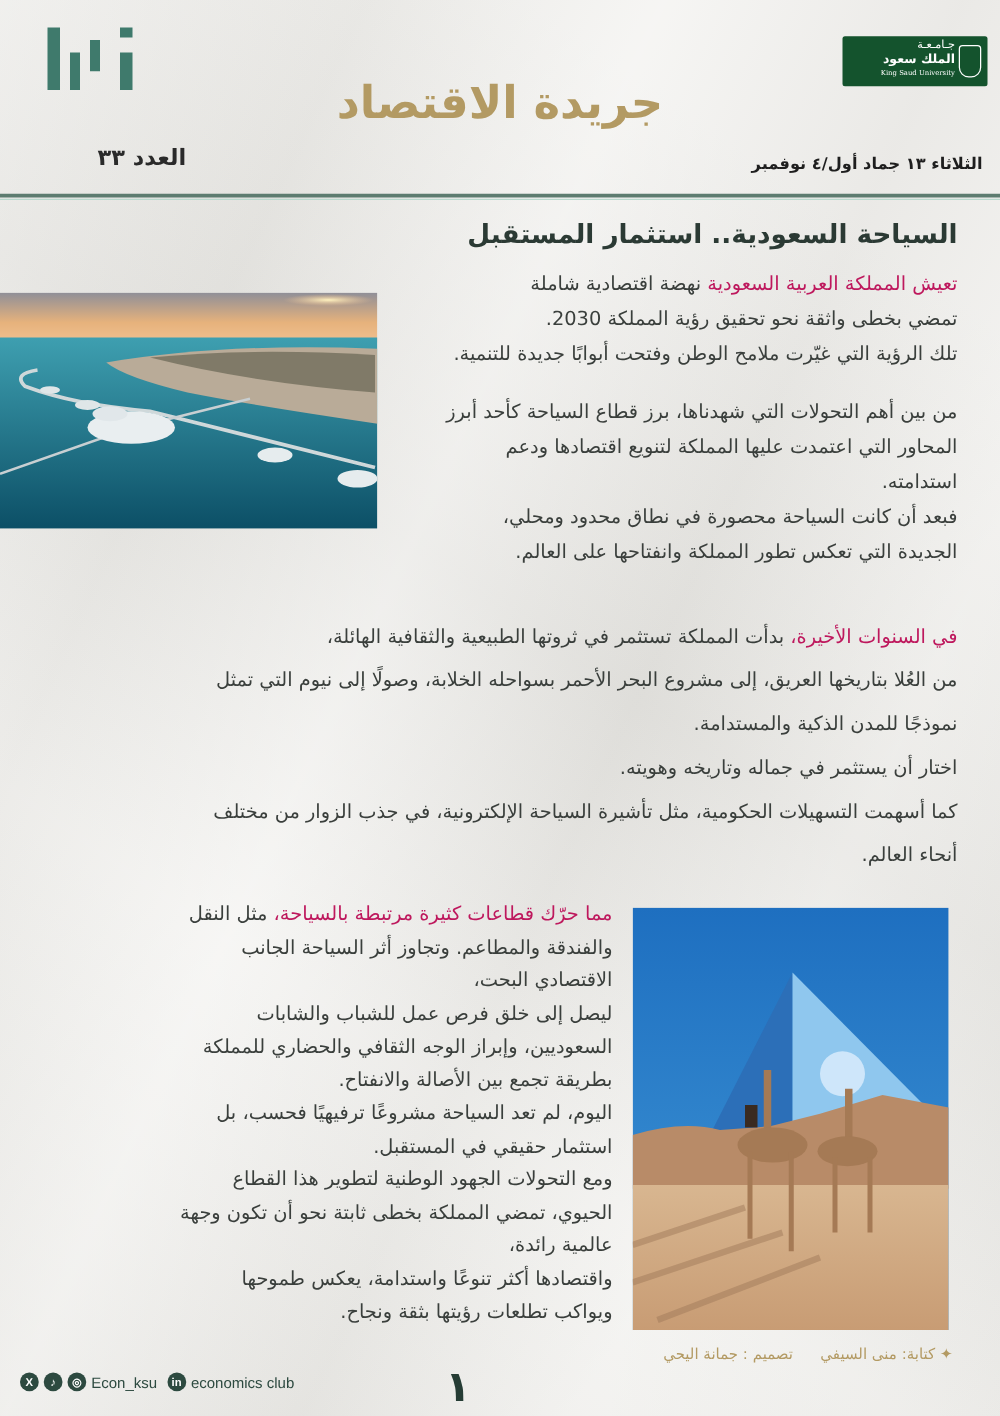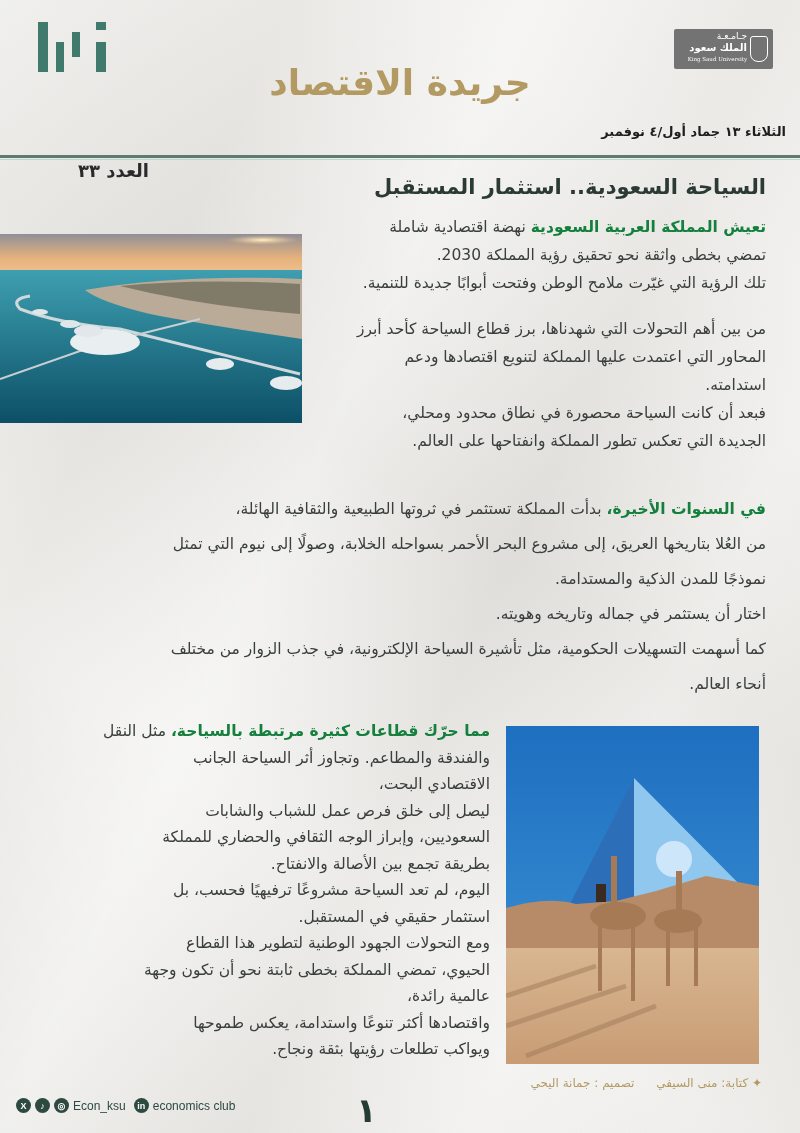--- a/index.html
+++ b/index.html
@@ -12,33 +12,33 @@
   .paper {
     position: absolute; inset: 0;
     background:
       linear-gradient(115deg, rgba(255,255,255,0.35) 0%, rgba(0,0,0,0.02) 22%, rgba(255,255,255,0.4) 40%, rgba(0,0,0,0.025) 58%, rgba(255,255,255,0.3) 75%, rgba(0,0,0,0.02) 100%),
       linear-gradient(35deg, rgba(0,0,0,0.02) 0%, rgba(255,255,255,0.3) 30%, rgba(0,0,0,0.03) 55%, rgba(255,255,255,0.25) 85%),
       #ebeae6;
   }
   
   .logo-bars { position: absolute; left: 38px; top: 22px; width: 68px; height: 50px; }
   .logo-bars span { position: absolute; background: #3f7a6c; }
-  .issue { position: absolute; left: 78px; top: 116px; font-size: 18px; font-weight: bold; color: #2a2a2a; direction: rtl; margin-top: 44px; }
+  .issue { position: absolute; left: 78px; top: 116px; font-size: 18px; font-weight: bold; color: #2a2a2a; direction: rtl; }
   .masthead { position: absolute; left: 240px; top: 62px; width: 320px; text-align: center; font-size: 36px; font-weight: bold; color: #b39a63; direction: rtl; font-family: "DejaVu Sans", sans-serif; letter-spacing: 1px; }
-  .ksu { position: absolute; left: 674px; top: 29px; width: 99px; height: 40px; background: #737373; border-radius: 2px; color: #fff; }
+  .ksu { position: absolute; left: 674px; top: 29px; width: 116px; height: 40px; background: #14532d; border-radius: 2px; color: #fff; }
   .ksu .ar1 { position: absolute; right: 26px; top: 2px; font-size: 9px; direction: rtl; }
   .ksu .ar2 { position: absolute; right: 26px; top: 13px; font-size: 10px; font-weight: bold; direction: rtl; }
   .ksu .en { position: absolute; right: 26px; top: 27px; font-size: 5.5px; font-family: "DejaVu Serif", serif; }
   .ksu .emblem { position: absolute; right: 5px; top: 7px; width: 16px; height: 24px; border: 1px solid #fff; border-radius: 3px 3px 8px 8px; }
   .date { position: absolute; right: 14px; top: 124px; font-size: 13px; font-weight: bold; color: #1e1e1e; direction: rtl; text-align: center; }
   .rule { position: absolute; left: 0; right: 0; top: 155px; height: 3px; background: #5d7c70; }
   .rule2 { position: absolute; left: 0; right: 0; top: 159px; height: 1px; background: #b9d8cd; }
   .headline { position: absolute; right: 34px; top: 175px; font-size: 21px; font-weight: bold; color: #2b3a34; direction: rtl; }
   .para { position: absolute; font-size: 15.5px; line-height: 28px; direction: rtl; text-align: right; color: #3a3f3c; }
-  .hl { color: #15803d; font-weight: bold; }
+  .hl { color: #be185d; }
   .img1 { position: absolute; left: 0; top: 234px; width: 302px; height: 189px; overflow: hidden; }
   .img2 { position: absolute; left: 506px; top: 726px; width: 253px; height: 338px; overflow: hidden; }
   .credits { position: absolute; right: 38px; top: 1076px; font-size: 12px; color: #b39a63; direction: rtl; }
   .credits span { margin-left: 18px; }
   .pagenum { position: absolute; left: 356px; top: 1090px; font-size: 34px; font-weight: bold; color: #253c34; }
   .social { position: absolute; left: 16px; top: 1098px; display: flex; align-items: center; gap: 4px; font-size: 12px; color: #2d4a40; font-family: "Liberation Sans", sans-serif; }
   .social .ic { width: 15px; height: 15px; border-radius: 50%; background: #2d4a40; color: #fff; font-size: 9px; display: inline-flex; align-items: center; justify-content: center; font-weight: bold; }
 </style>
 </head>
 <body>

